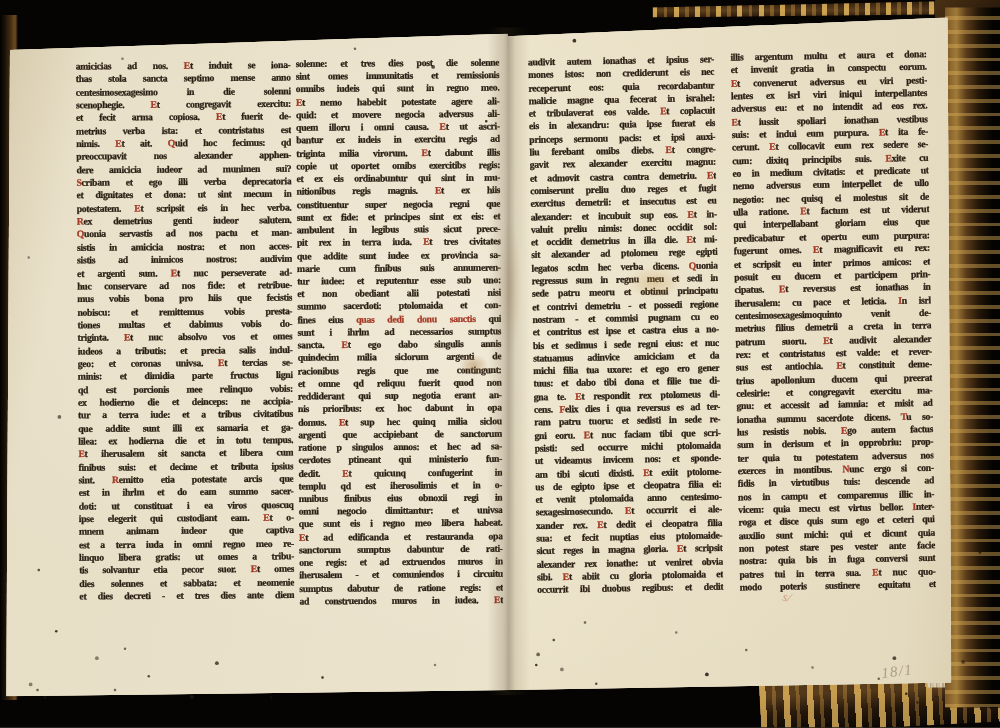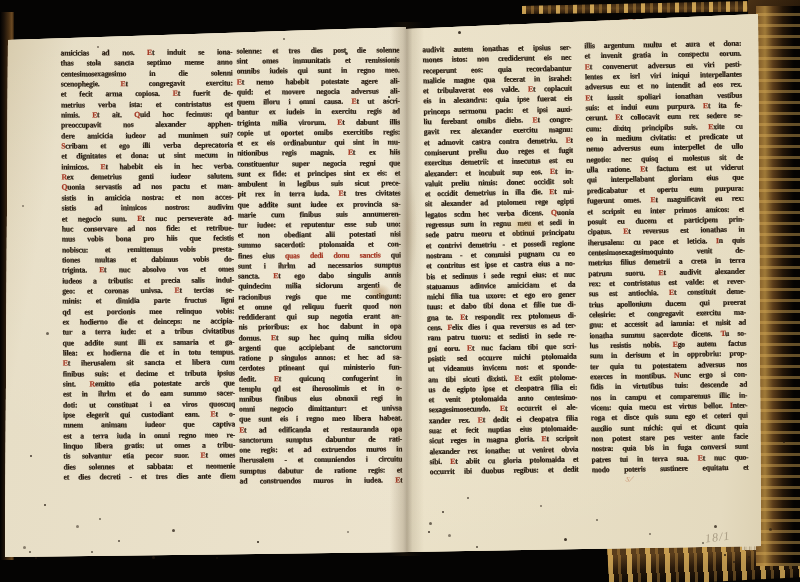--- a/index.html
+++ b/index.html
@@ -95,26 +95,26 @@
         <div class="tline"><span>thas stola sancta septimo mense anno</span></div>
         <div class="tline"><span>centesimosexagesimo in die solenni</span></div>
         <div class="tline"><span>scenophegie. </span><span class="rub">E</span><span>t congregavit exercitu:</span></div>
         <div class="tline"><span>et fecit arma copiosa. </span><span class="rub">E</span><span>t fuerit de-</span></div>
         <div class="tline"><span>metrius verba ista: et contristatus est</span></div>
         <div class="tline"><span>nimis. </span><span class="rub">E</span><span>t ait. </span><span class="rub">Q</span><span>uid hoc fecimus: qd</span></div>
         <div class="tline"><span>preoccupavit nos alexander apphen-</span></div>
         <div class="tline"><span>dere amicicia iudeor ad munimen sui?</span></div>
         <div class="tline"><span class="rub">S</span><span>cribam et ego illi verba deprecatoria</span></div>
         <div class="tline"><span>et dignitates et dona: ut sint mecum in</span></div>
-        <div class="tline"><span>inimicos. </span><span class="rub">E</span><span>t habebit eis in hec verba.</span></div>
+        <div class="tline"><span>potestatem. </span><span class="rub">E</span><span>t scripsit eis in hec verba.</span></div>
         <div class="tline"><span class="rub">R</span><span>ex demetrius genti iudeor salutem.</span></div>
         <div class="tline"><span class="rub">Q</span><span>uonia servastis ad nos pactu et man-</span></div>
         <div class="tline"><span>sistis in amicicia nostra: et non acces-</span></div>
         <div class="tline"><span>sistis ad inimicos nostros: audivim</span></div>
-        <div class="tline"><span>et negocio sum. </span><span class="rub">E</span><span>t nuc perseverate ad-</span></div>
+        <div class="tline"><span>et argenti sum. </span><span class="rub">E</span><span>t nuc perseverate ad-</span></div>
         <div class="tline"><span>huc conservare ad nos fide: et retribue-</span></div>
         <div class="tline"><span>mus vobis bona pro hiis que fecistis</span></div>
         <div class="tline"><span>nobiscu: et remittemus vobis presta-</span></div>
         <div class="tline"><span>tiones multas et dabimus vobis do-</span></div>
         <div class="tline"><span>triginta. </span><span class="rub">E</span><span>t nuc absolvo vos et omes</span></div>
         <div class="tline"><span>iudeos a tributis: et precia salis indul-</span></div>
         <div class="tline"><span>geo: et coronas univsa. </span><span class="rub">E</span><span>t tercias se-</span></div>
         <div class="tline"><span>minis: et dimidia parte fructus ligni</span></div>
         <div class="tline"><span>qd est porcionis mee relinquo vobis:</span></div>
         <div class="tline"><span>ex hodierno die et deinceps: ne accipia-</span></div>
@@ -241,21 +241,21 @@
         <div class="tline"><span>eo in medium civitatis: et predicate ut</span></div>
         <div class="tline"><span>nemo adversus eum interpellet de ullo</span></div>
         <div class="tline"><span>negotio: nec quisq ei molestus sit de</span></div>
         <div class="tline"><span>ulla ratione. </span><span class="rub">E</span><span>t factum est ut viderut</span></div>
         <div class="tline"><span>qui interpellabant gloriam eius que</span></div>
         <div class="tline"><span>predicabatur et opertu eum purpura:</span></div>
         <div class="tline"><span>fugerunt omes. </span><span class="rub">E</span><span>t magnificavit eu rex:</span></div>
         <div class="tline"><span>et scripsit eu inter primos amicos: et</span></div>
         <div class="tline"><span>posuit eu ducem et participem prin-</span></div>
         <div class="tline"><span>cipatus. </span><span class="rub">E</span><span>t reversus est ionathas in</span></div>
-        <div class="tline"><span>iherusalem: cu pace et leticia. </span><span class="rub">I</span><span>n quis</span></div>
+        <div class="tline"><span>iherusalem: cu pace et leticia. </span><span class="rub">I</span><span>n isrl</span></div>
         <div class="tline"><span>centesimosexagesimoquinto venit de-</span></div>
         <div class="tline"><span>metrius filius demetrii a creta in terra</span></div>
         <div class="tline"><span>patrum suoru. </span><span class="rub">E</span><span>t audivit alexander</span></div>
         <div class="tline"><span>rex: et contristatus est valde: et rever-</span></div>
         <div class="tline"><span>sus est antiochia. </span><span class="rub">E</span><span>t constituit deme-</span></div>
         <div class="tline"><span>trius apollonium ducem qui preerat</span></div>
         <div class="tline"><span>celesirie: et congregavit exercitu ma-</span></div>
         <div class="tline"><span>gnu: et accessit ad iamnia: et misit ad</span></div>
         <div class="tline"><span>ionatha summu sacerdote dicens. </span><span class="rub">T</span><span>u so-</span></div>
         <div class="tline"><span>lus resistis nobis. </span><span class="rub">E</span><span>go autem factus</span></div>

